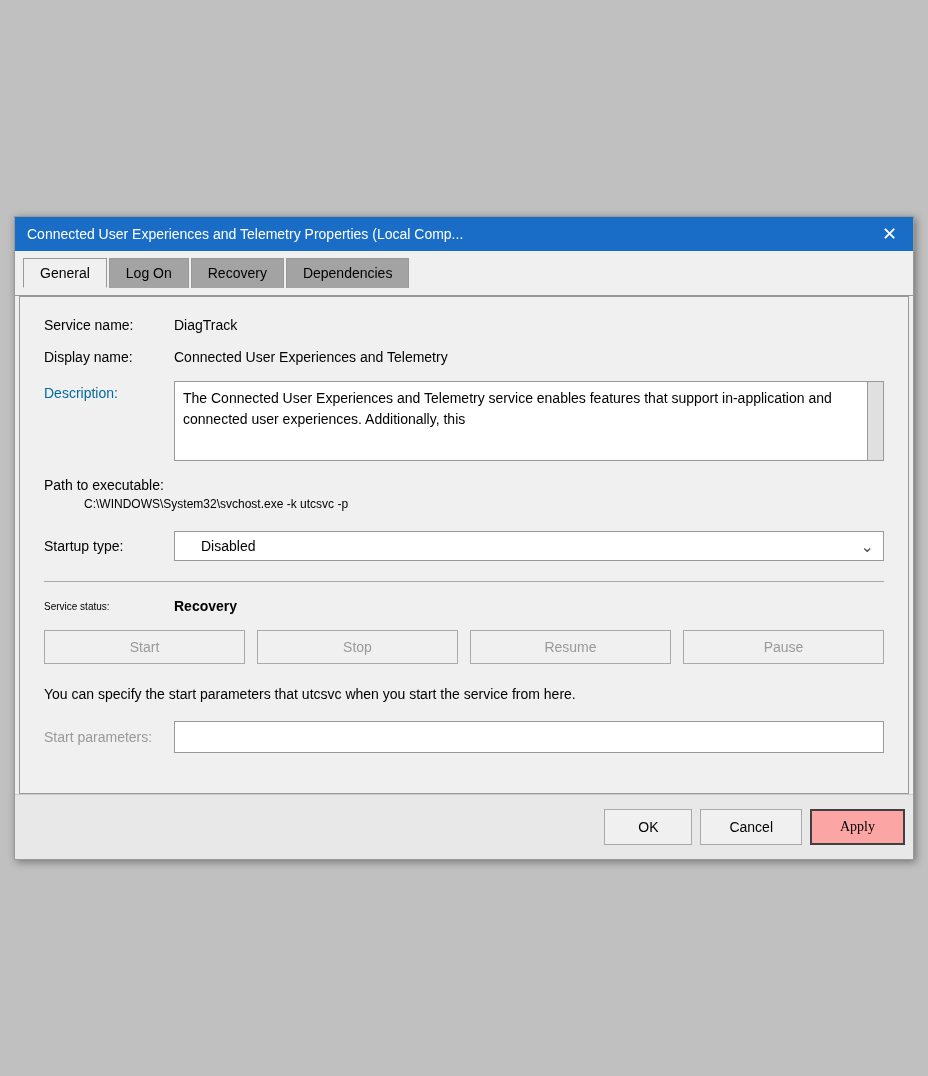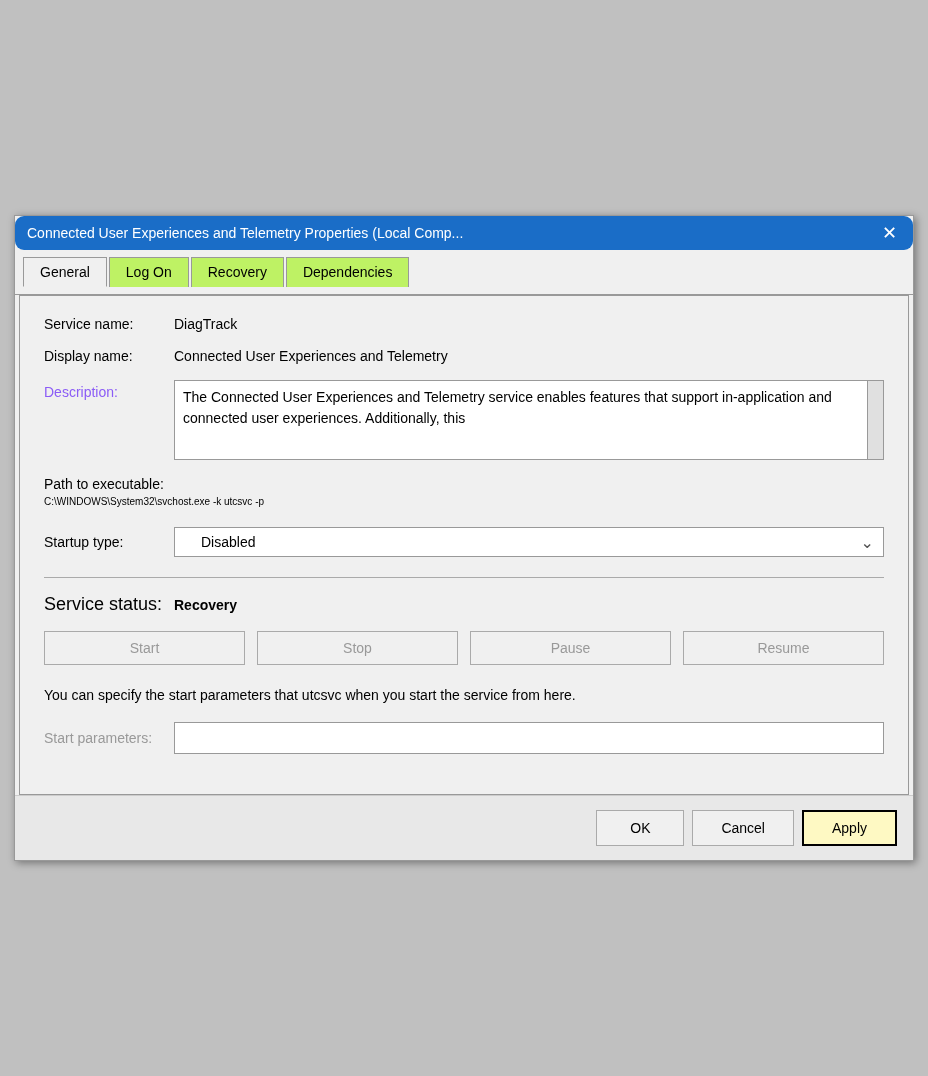--- a/index.html
+++ b/index.html
@@ -24,21 +24,20 @@
 
     .title-bar {
       background: #1a6dc7;
       color: white;
       display: flex;
       align-items: center;
       justify-content: space-between;
       padding: 8px 12px;
       font-size: 14px;
       font-weight: 400;
-      border-radius: 9px;
     }
 
     .title-bar-text {
       flex: 1;
       white-space: nowrap;
       overflow: hidden;
       text-overflow: ellipsis;
     }
 
     .close-btn {
@@ -56,21 +55,21 @@
       background: #f0f0f0;
       border-bottom: 1px solid #999;
       padding: 6px 8px 8px;
       gap: 2px;
     }
 
     .tab {
       padding: 6px 16px;
       border: 1px solid #999;
       border-bottom: none;
-      background: #bef264;
+      background: #a3a3a3;
       cursor: pointer;
       font-size: 14px;
       position: relative;
       bottom: -1px;
     }
 
     .tab.active {
       background: #f0f0f0;
       border-bottom: 1px solid #f0f0f0;
       z-index: 1;
@@ -102,21 +101,21 @@
     }
 
     .description-section {
       display: flex;
       align-items: flex-start;
       margin-bottom: 16px;
     }
 
     .description-label {
       min-width: 130px;
-      color: #8b5cf6;
+      color: #0369a1;
       font-size: 14px;
       padding-top: 4px;
     }
 
     .description-box {
       flex: 1;
       height: 80px;
       border: 1px solid #999;
       background: white;
       padding: 6px 8px;
@@ -145,22 +144,23 @@
       margin-bottom: 20px;
     }
 
     .path-label {
       font-size: 14px;
       color: #000;
       margin-bottom: 4px;
     }
 
     .path-value {
-      font-size: 10px;
-      color: #000;
+      font-size: 12px;
+      color: #000;
+      margin-left: 40px;
     }
 
     .startup-row {
       display: flex;
       align-items: center;
       margin-bottom: 20px;
     }
 
     .startup-label {
       min-width: 130px;
@@ -201,21 +201,21 @@
     }
 
     .service-status-row {
       display: flex;
       align-items: center;
       margin-bottom: 16px;
     }
 
     .service-status-label {
       min-width: 130px;
-      font-size: 18px;
+      font-size: 10px;
     }
 
     .service-status-value {
       font-size: 14px;
       font-weight: 600;
     }
 
     .control-buttons {
       display: flex;
       gap: 12px;
@@ -255,39 +255,40 @@
       flex: 1;
       padding: 6px 10px;
       border: 1px solid #999;
       background: white;
       font-size: 14px;
       height: 32px;
     }
 
     .footer {
       background: #e8e8e8;
-      padding: 14px 16px;
+      padding: 14px 8px;
       display: flex;
       justify-content: flex-end;
       gap: 8px;
       border-top: 1px solid #ccc;
     }
 
     .footer-btn {
       padding: 8px 28px;
       border: 1px solid #aaa;
       background: #f0f0f0;
       font-size: 14px;
       cursor: pointer;
       min-width: 88px;
     }
 
     .footer-btn.apply {
-      border: 2px solid #000000;
-      background: #fef9c3;
+      border: 2px solid #404040;
+      background: #fca5a5;
+      font-family: Liberation Serif, serif;
     }
   </style>
 </head>
 <body>
 
 <div class="window">
 
   <div class="title-bar">
     <span class="title-bar-text">Connected User Experiences and Telemetry Properties (Local Comp...</span>
     <button class="close-btn">✕</button>
@@ -340,22 +341,22 @@
     <hr class="divider">
 
     <div class="service-status-row">
       <span class="service-status-label">Service status:</span>
       <span class="service-status-value">Recovery</span>
     </div>
 
     <div class="control-buttons">
       <button class="control-btn" disabled="">Start</button>
       <button class="control-btn" disabled="">Stop</button>
+      <button class="control-btn" disabled="">Resume</button>
       <button class="control-btn" disabled="">Pause</button>
-      <button class="control-btn" disabled="">Resume</button>
     </div>
 
     <div class="info-text">You can specify the start parameters that utcsvc when you start the service from here.</div>
 
     <div class="start-params-row">
       <span class="start-params-label">Start parameters:</span>
       <input type="text" class="start-params-input" style="">
     </div>
 
   </div>

